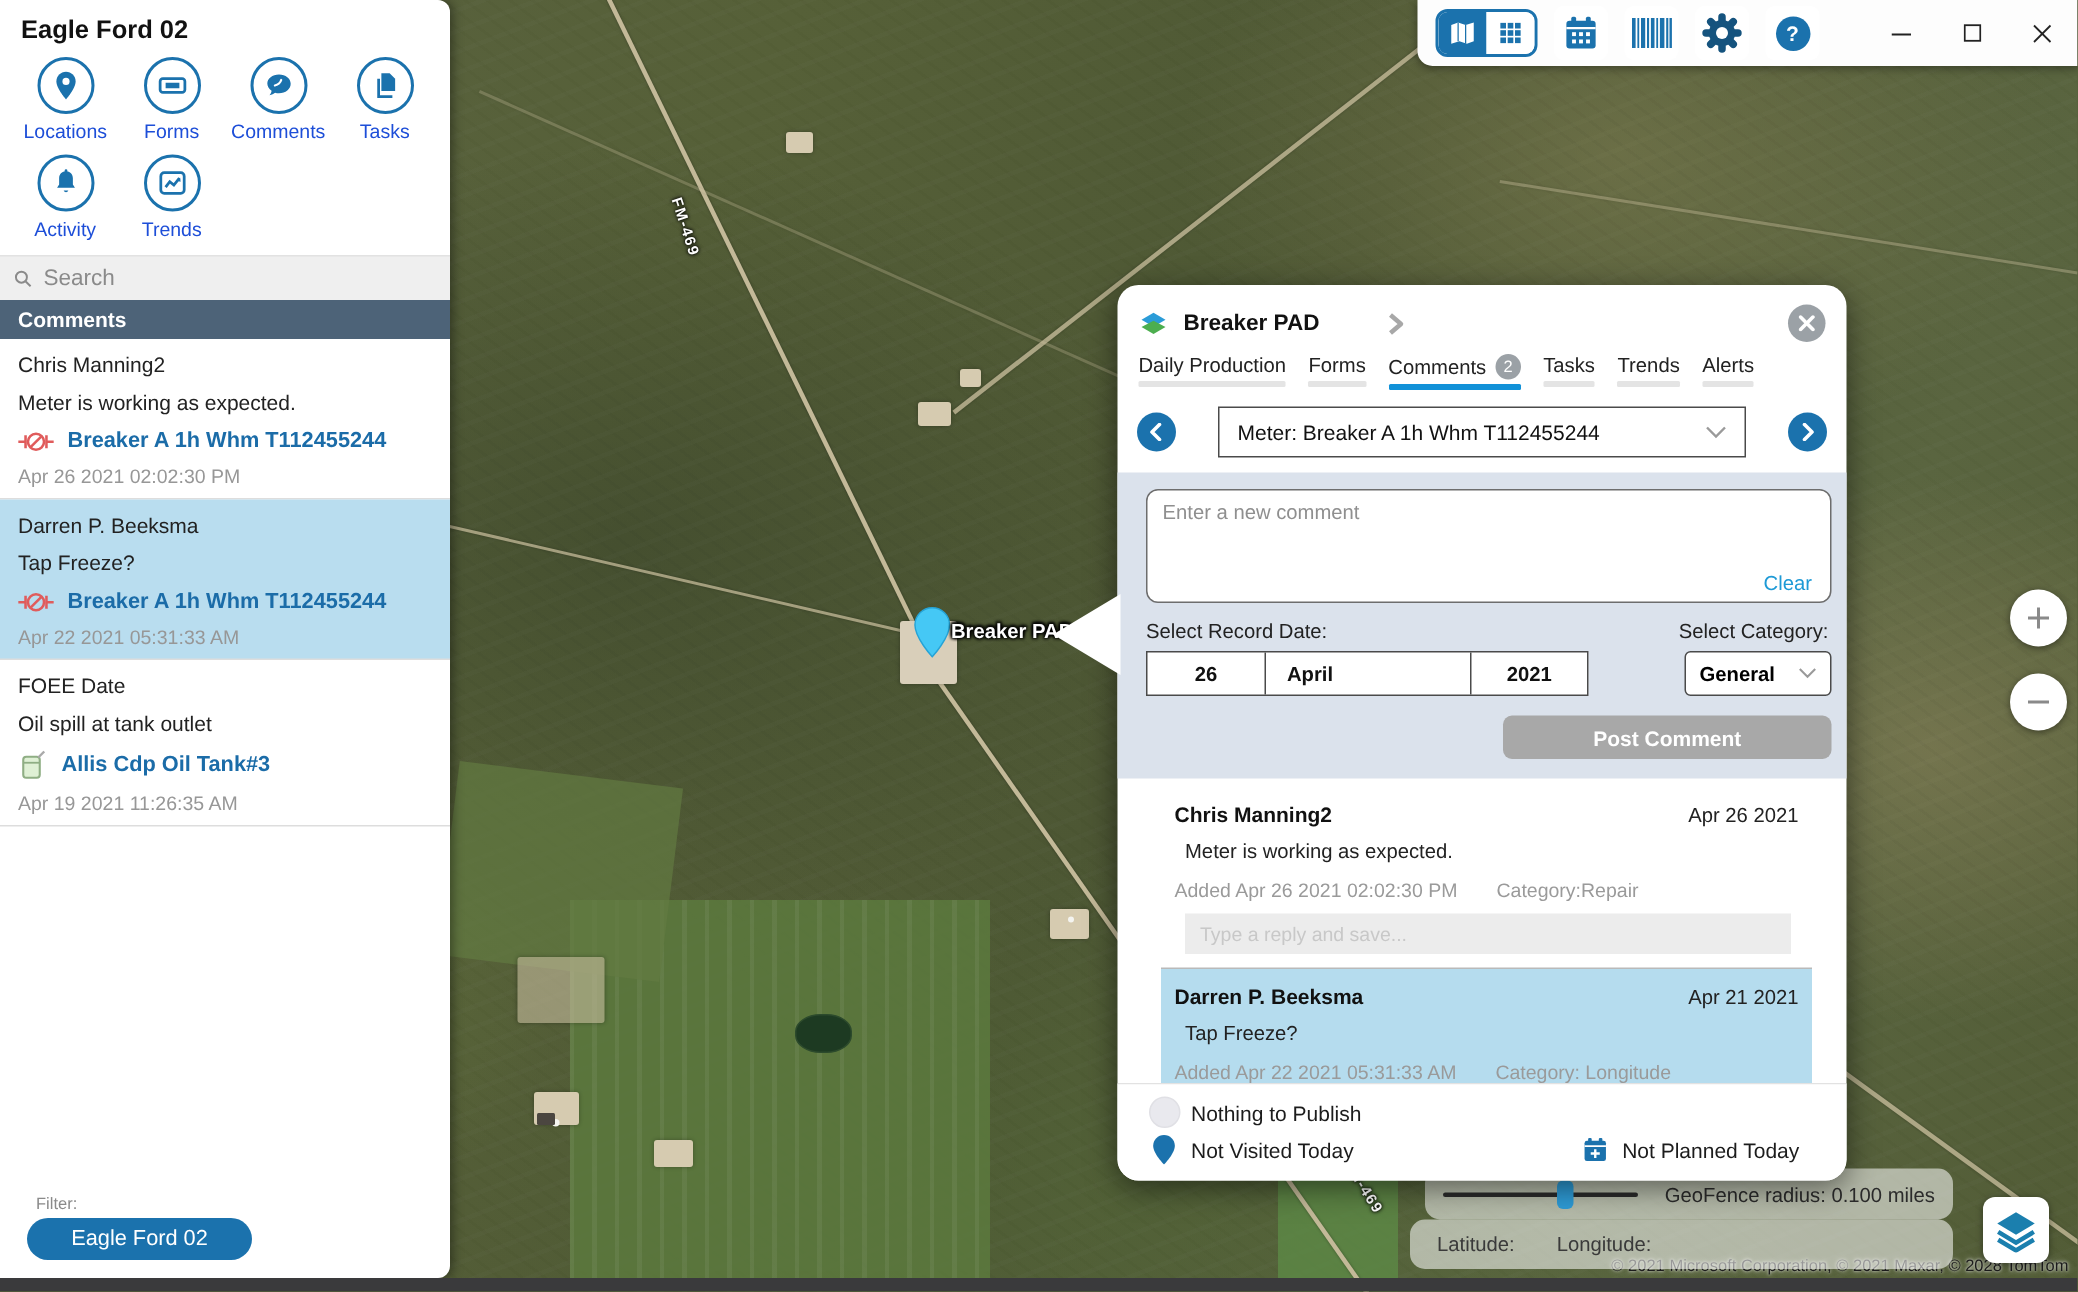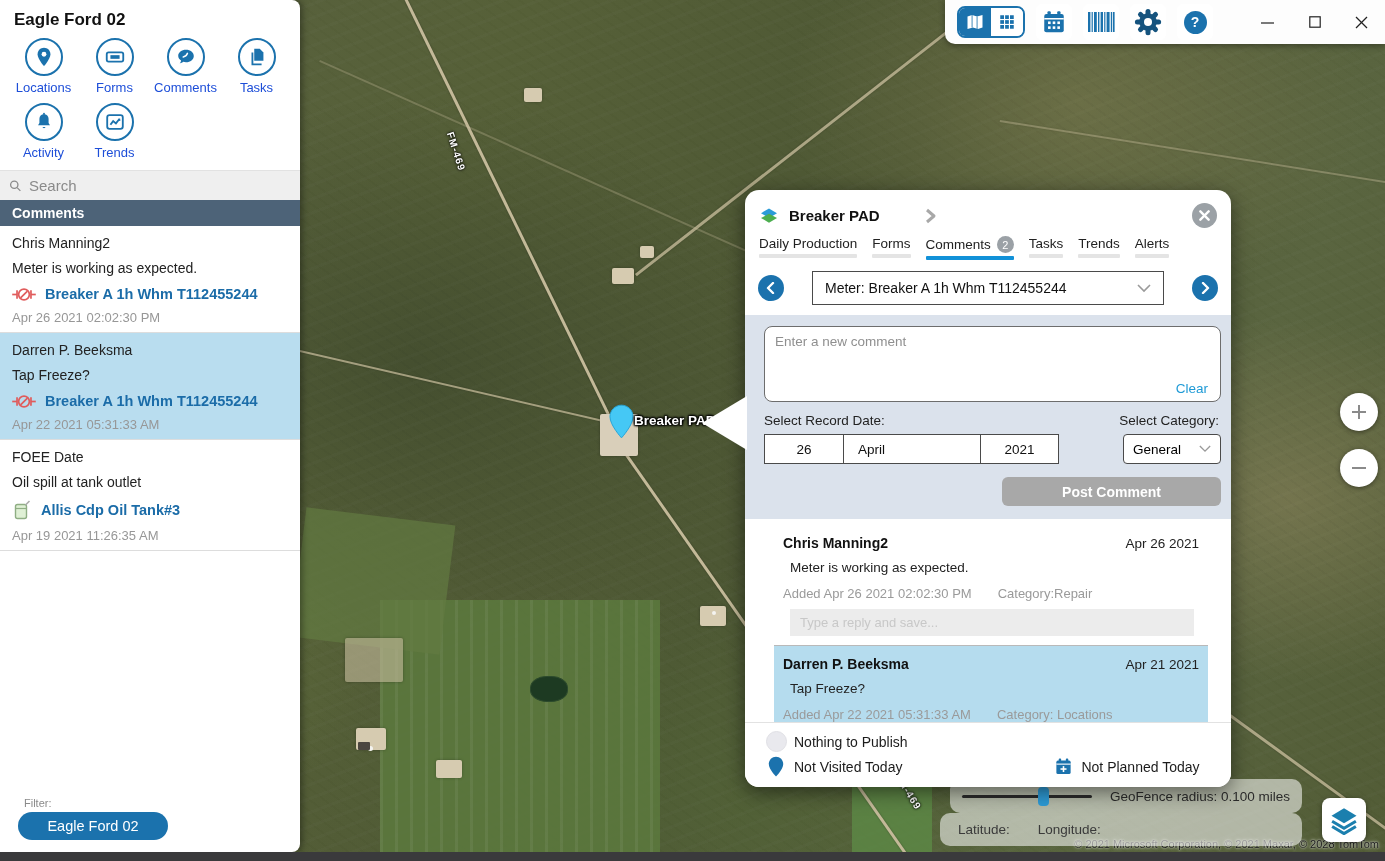--- a/index.html
+++ b/index.html
@@ -127,21 +127,21 @@
     display:flex; align-items:center; justify-content:center; cursor:pointer; }
   .meter-select { flex:1; height:34px; border:1px solid #4a4a4a; background:#fff; display:flex; align-items:center;
     justify-content:space-between; padding:0 12px; font-size:14px; color:#111; cursor:pointer; }
   .comment-form { background:#dbe2ec; padding:11px 10px 13px 19px; }
   .new-comment-box { background:#fff; border:1px solid #6d6d6d; border-radius:8px; height:76px; position:relative; padding:7px 10px 0; }
   .new-comment-box textarea { width:100%; height:44px; border:none; outline:none; resize:none; font-size:13.5px;
     font-family:"Liberation Sans",sans-serif; color:#333; }
   .new-comment-box textarea::placeholder { color:#8f8f8f; }
   .clear-link { position:absolute; right:12px; bottom:5px; color:#1e9ad6; font-size:13.5px; cursor:pointer; }
   .form-labels { display:flex; justify-content:space-between; margin:11px 2px 6px 0; font-size:13.5px; color:#222; }
-  .form-controls { display:flex; justify-content:space-between; align-items:flex-start; }
+  .form-controls { display:flex; justify-content:space-between; align-items:flex-start;font-weight:bold; }
   .date-group { display:flex; border:1px solid #4a4a4a; background:#fff; height:30px; width:295px; }
   .date-cell { display:flex; align-items:center; font-size:13.5px; color:#111; cursor:pointer; }
   .cell-day { width:79px; justify-content:center; border-right:1px solid #4a4a4a; }
   .cell-month { width:137px; padding-left:14px; border-right:1px solid #4a4a4a; }
   .cell-year { width:77px; justify-content:center; }
   .category-select { width:98px; height:30px; border:1px solid #4a4a4a; border-radius:4px; background:#fff;
     display:flex; align-items:center; justify-content:space-between; padding:0 9px; font-size:13.5px; cursor:pointer; }
   .post-row { display:flex; justify-content:flex-end; margin-top:13px; }
   .post-btn { width:219px; height:29px; background:#a8a8a8; border:none; border-radius:6px; color:#fff;
     font-weight:bold; font-size:14px; font-family:"Liberation Sans",sans-serif; cursor:pointer; }
@@ -595,21 +595,21 @@
     <div class="pc-divider"></div>
 
     <div class="pc-item selected">
       <div class="pc-head">
         <span class="pc-author">Darren P. Beeksma</span>
         <span class="pc-date">Apr 21 2021</span>
       </div>
       <div class="pc-body">Tap Freeze?</div>
       <div class="pc-meta">
         <span>Added Apr 22 2021 05:31:33 AM</span>
-        <span>Category: Locations</span>
+        <span>Category: Longitude</span>
       </div>
     </div>
 
   </div>
 
   <div class="popup-legend">
     <div class="legend-row">
       <span class="legend-icon">
           <span class="legend-circle"></span>
         </span>

